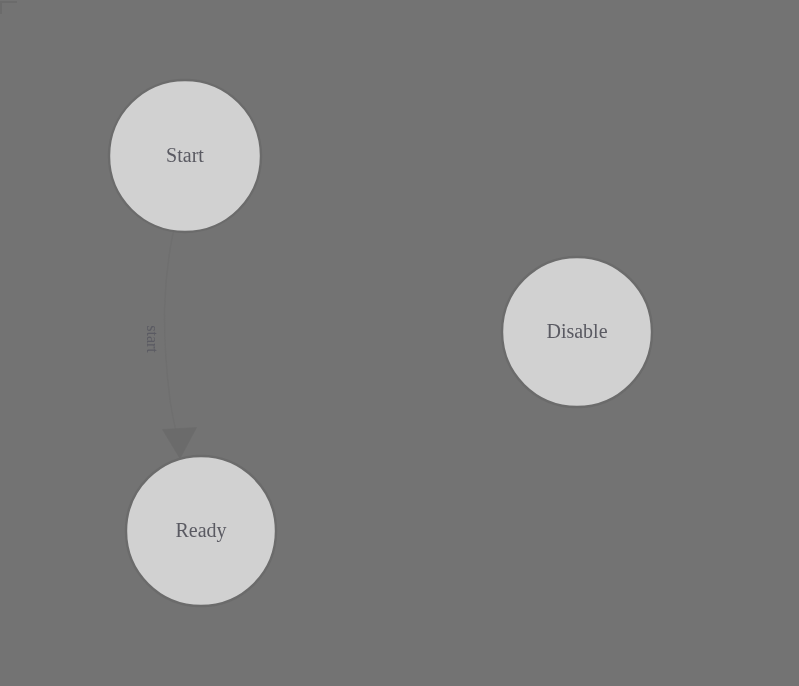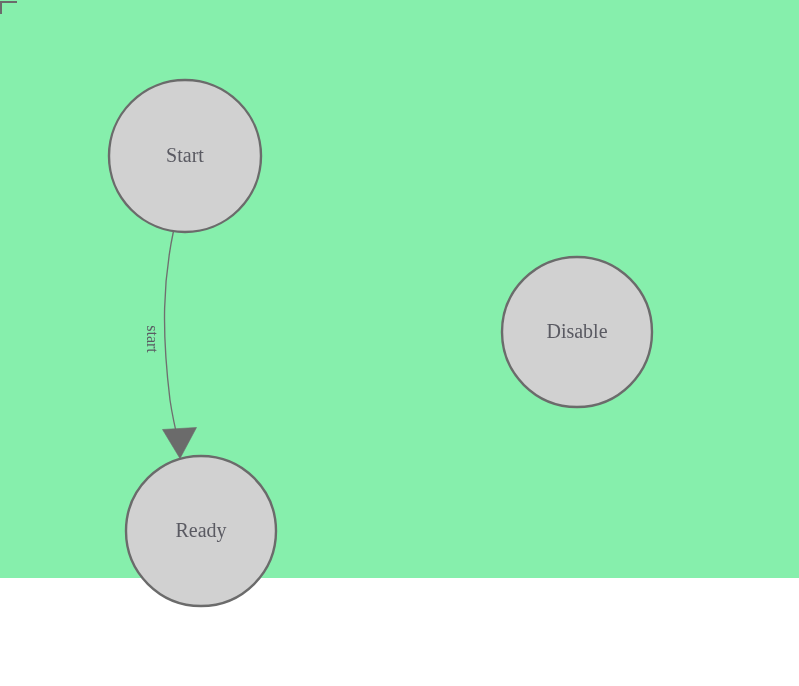--- a/index.html
+++ b/index.html
@@ -10,22 +10,22 @@
   }
   body {
     width: 799px;
     height: 686px;
     overflow: hidden;
     font-family: "Liberation Serif", "DejaVu Serif", serif;
   }
   #diagram-canvas {
     position: relative;
     width: 799px;
-    height: 578px;
-    background: #86efac;
+    height: 686px;
+    background: #737373;
   }
   #diagram-svg {
     position: absolute;
     top: 0;
     left: 0;
     width: 799px;
     height: 686px;
     display: block;
   }
   .node-circle {

